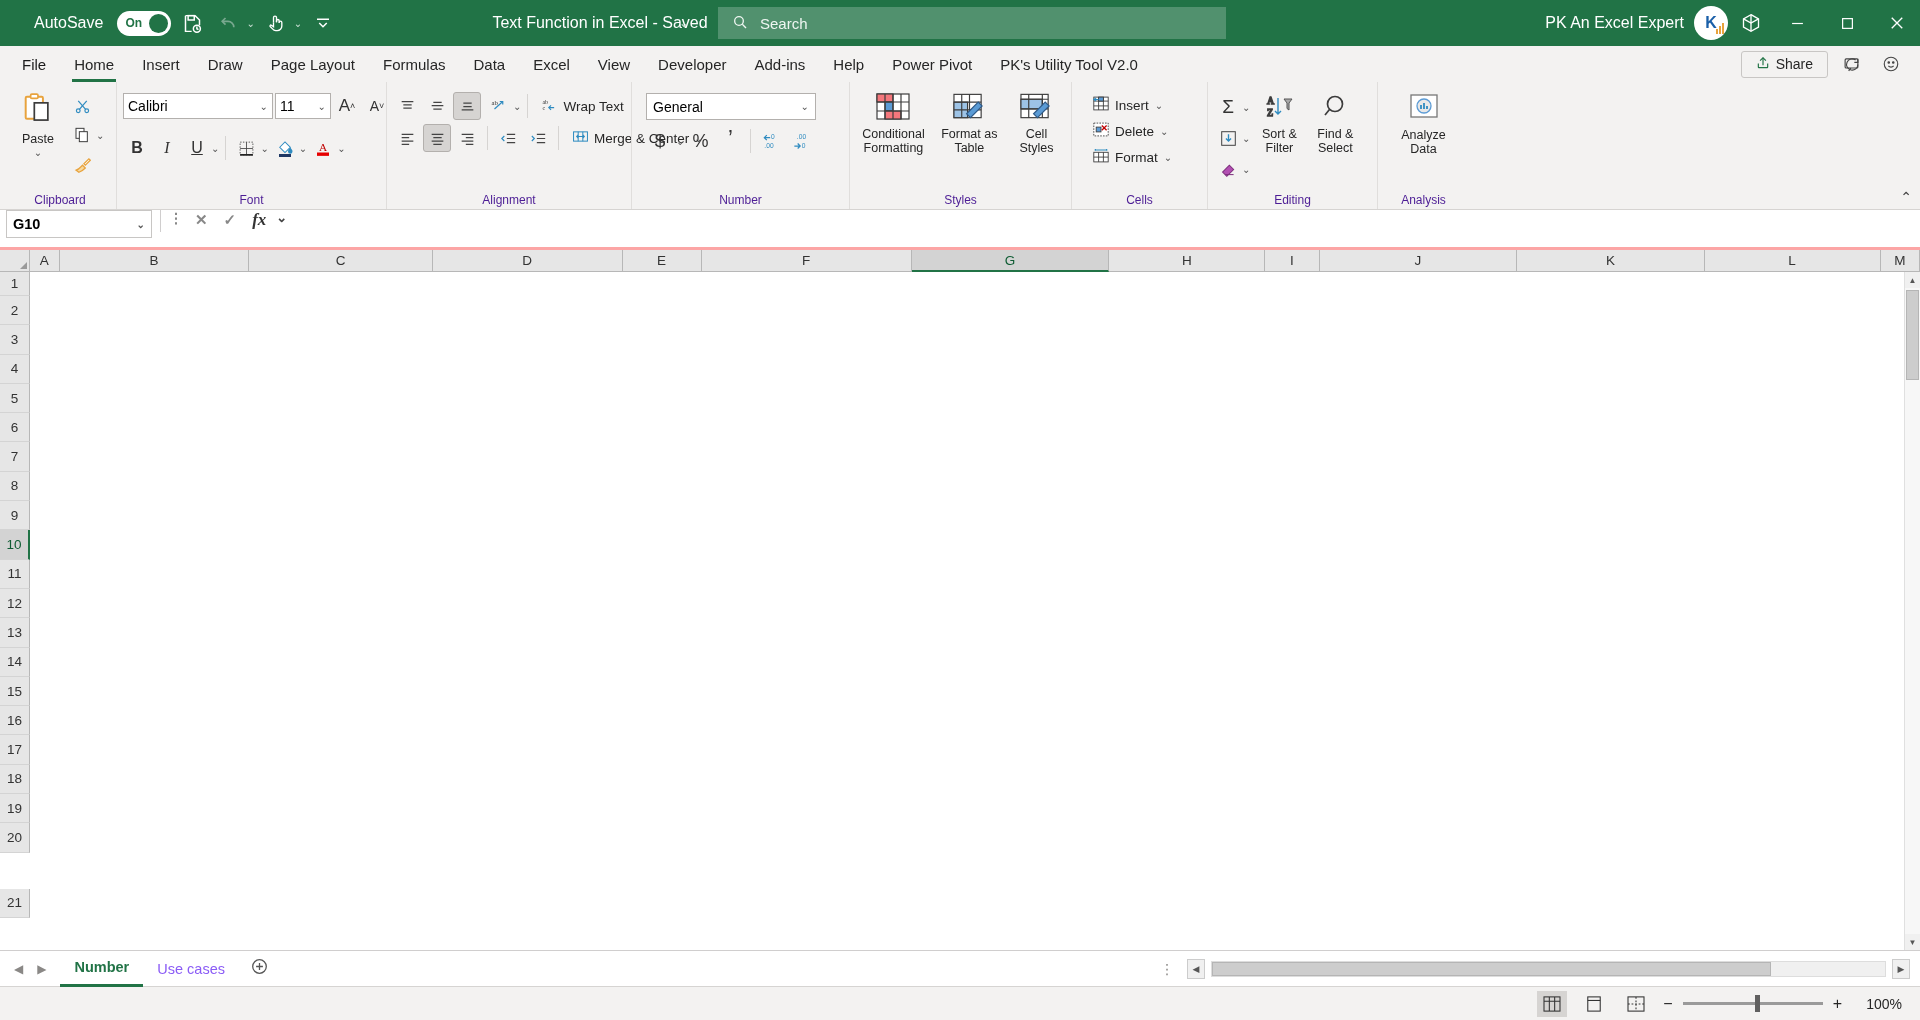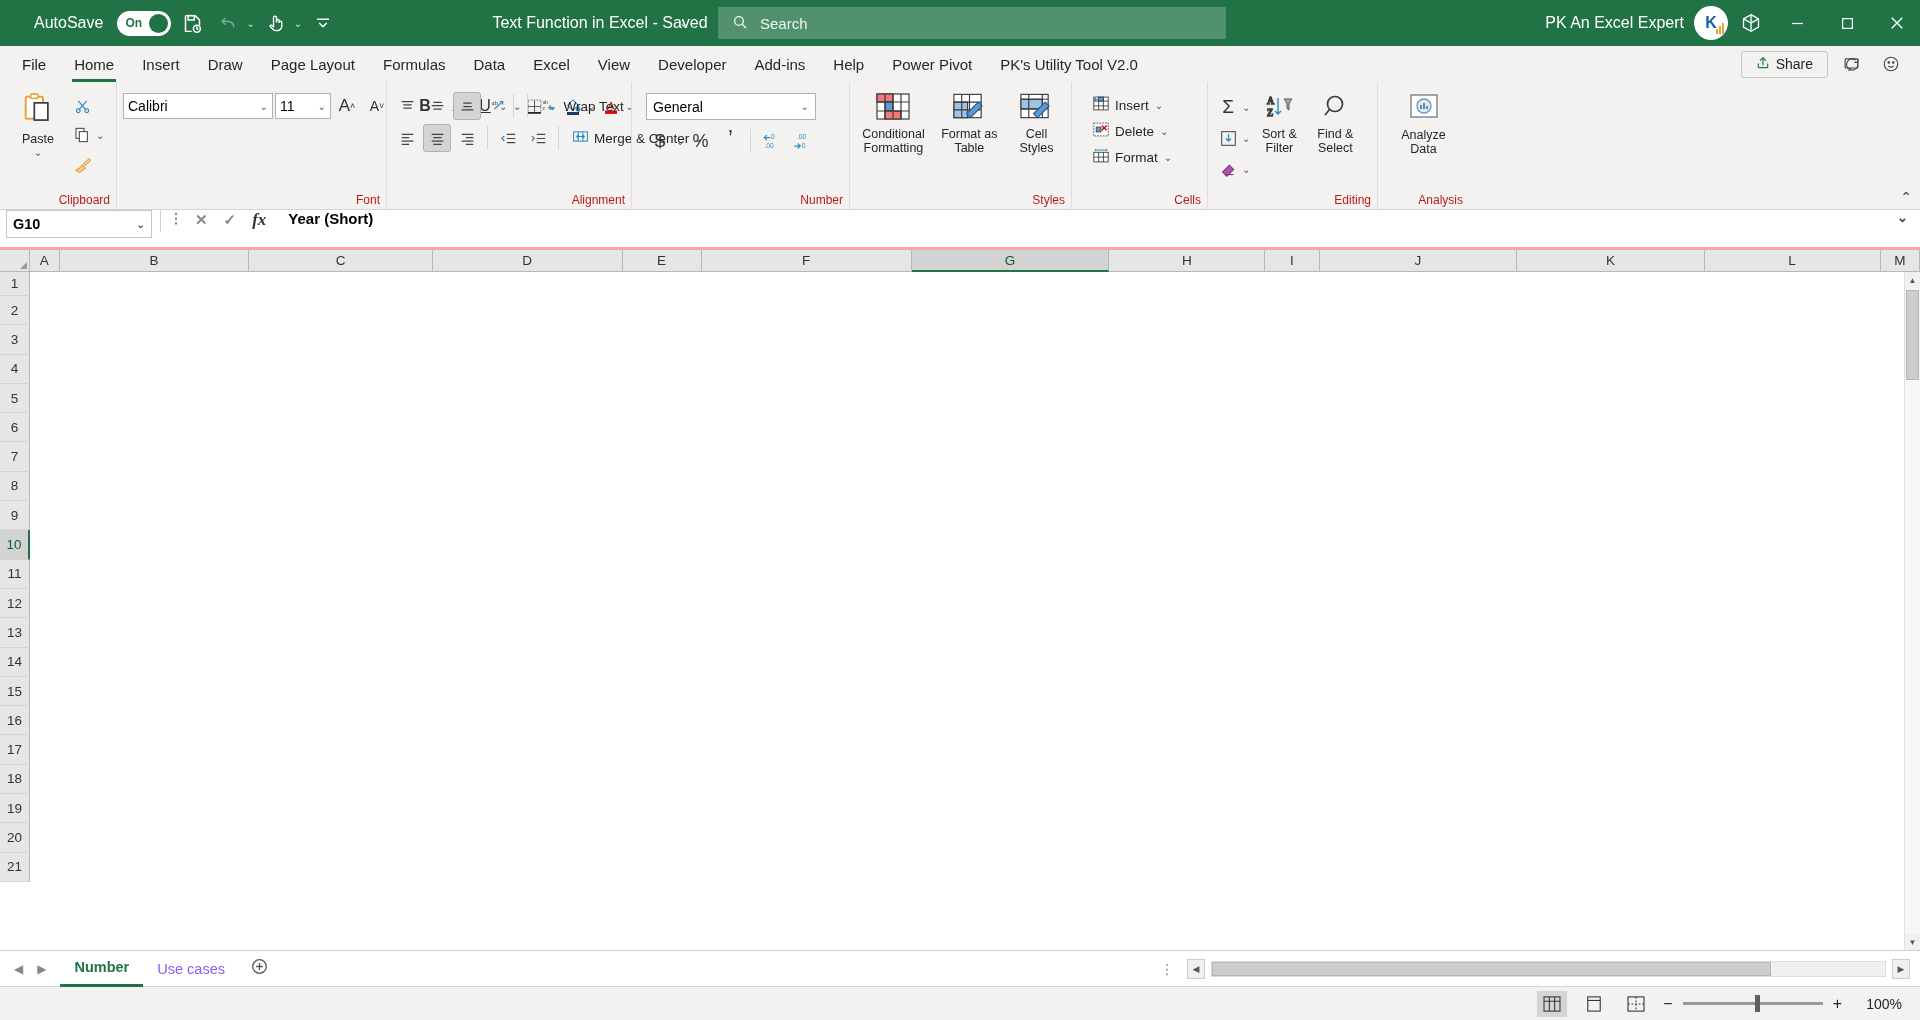--- a/index.html
+++ b/index.html
@@ -84,21 +84,21 @@
 
   
   .ribbon {
     height: 128px; background: #f3f2f1; border-bottom: 1px solid #d6d4d2;
     display: flex; position: relative; padding-left: 4px;
   }
   .rgroup { display: flex; flex-direction: column; position: relative; padding: 4px 6px 0 6px; }
   .rgroup + .rgroup { border-left: 1px solid #e0dedc; }
   .rgroup-body { flex: 1; display: flex; align-items: flex-start; gap: 2px; padding-top: 4px; }
   .rgroup-label {
-    font-size: 12px; color: #b91c1c; text-align: right; height: 18px;
+    font-size: 12px; color: #4c1d95; text-align: center; height: 18px;
     line-height: 18px; position: relative;
   }
   .bigbtn {
     display: flex; flex-direction: column; align-items: center; justify-content: flex-start;
     padding: 3px 6px; font-size: 12.5px; color: #262626; cursor: pointer;
     min-width: 48px; border-radius: 3px; line-height: 1.15; text-align: center;
   }
   .bigbtn .ic { font-size: 26px; margin-bottom: 3px; line-height: 1; }
   .smallcol { display: flex; flex-direction: column; gap: 1px; }
   .smbtn {
@@ -376,21 +376,21 @@
             <path d="M3 20c4-1 6-4 9-7l4 4c-3 3-6 5-9 6z" fill="#f7d9a0"></path>
             <path d="M14 11l7-7 2 2-7 7z" fill="#fff"></path>
           </svg>
         </div>
       </div>
     </div>
     <div class="rgroup-label">Clipboard</div>
   </div>
 
   <div class="rgroup" style="width:270px">
-    <div class="rgroup-body" style="flex-direction:row;gap:20px;padding-top:6px">
+    <div class="rgroup-body" style="flex-direction:column;gap:14px;padding-top:6px">
       <div class="fontrow1">
         <div class="fontname">
           <span>Calibri</span>
           <span style="font-size:10px;color:#555">⌄</span>
         </div>
         <div class="fontsize">
           <span>11</span>
           <span style="font-size:10px;color:#555">⌄</span>
         </div>
         <div class="iconbtn">
@@ -734,21 +734,20 @@
     <span>G10</span>
     <span style="font-size:10px;color:#555">⌄</span>
   </div>
   <div class="fb-sep"></div>
   <span style="color:#888;font-size:14px;letter-spacing:2px">⋮</span>
   <div class="fb-icons">
     <span>✕</span>
     <span>✓</span>
     <span style="font-style:italic;font-family:'Liberation Serif',serif;font-size:17px;color:#333">fx</span>
   </div>
-  <div class="fb-input">Year (Short)</div>
   <div class="fb-expand">⌄</div>
 </div>
 
 <div class="gridwrap">
 
   <div style="display:flex;flex-direction:column">
     <div class="corner"></div>
     <div class="rowhead" id="rowhead">
         <div class="rh" style="height: 24px;">1</div>
         <div class="rh" style="height: 29.3px;">2</div>
@@ -763,21 +762,21 @@
         <div class="rh" style="height: 29.3px;">11</div>
         <div class="rh" style="height: 29.3px;">12</div>
         <div class="rh" style="height: 29.3px;">13</div>
         <div class="rh" style="height: 29.3px;">14</div>
         <div class="rh" style="height: 29.3px;">15</div>
         <div class="rh" style="height: 29.3px;">16</div>
         <div class="rh" style="height: 29.3px;">17</div>
         <div class="rh" style="height: 29.3px;">18</div>
         <div class="rh" style="height: 29.3px;">19</div>
         <div class="rh" style="height: 29.3px;">20</div>
-        <div class="rh" style="height: 29.3px;">21</div>
+        <div class="rh" style="height: 29.3px; margin-top: 36px;">21</div>
       </div>
   </div>
 
   <div style="flex:1;position:relative;overflow:hidden">
     <div class="colhead" id="colhead">
         <div class="ch" style="width: 30px;">A</div>
         <div class="ch" style="width: 192px;">B</div>
         <div class="ch" style="width: 186px;">C</div>
         <div class="ch" style="width: 192px;">D</div>
         <div class="ch" style="width: 80px;">E</div>

